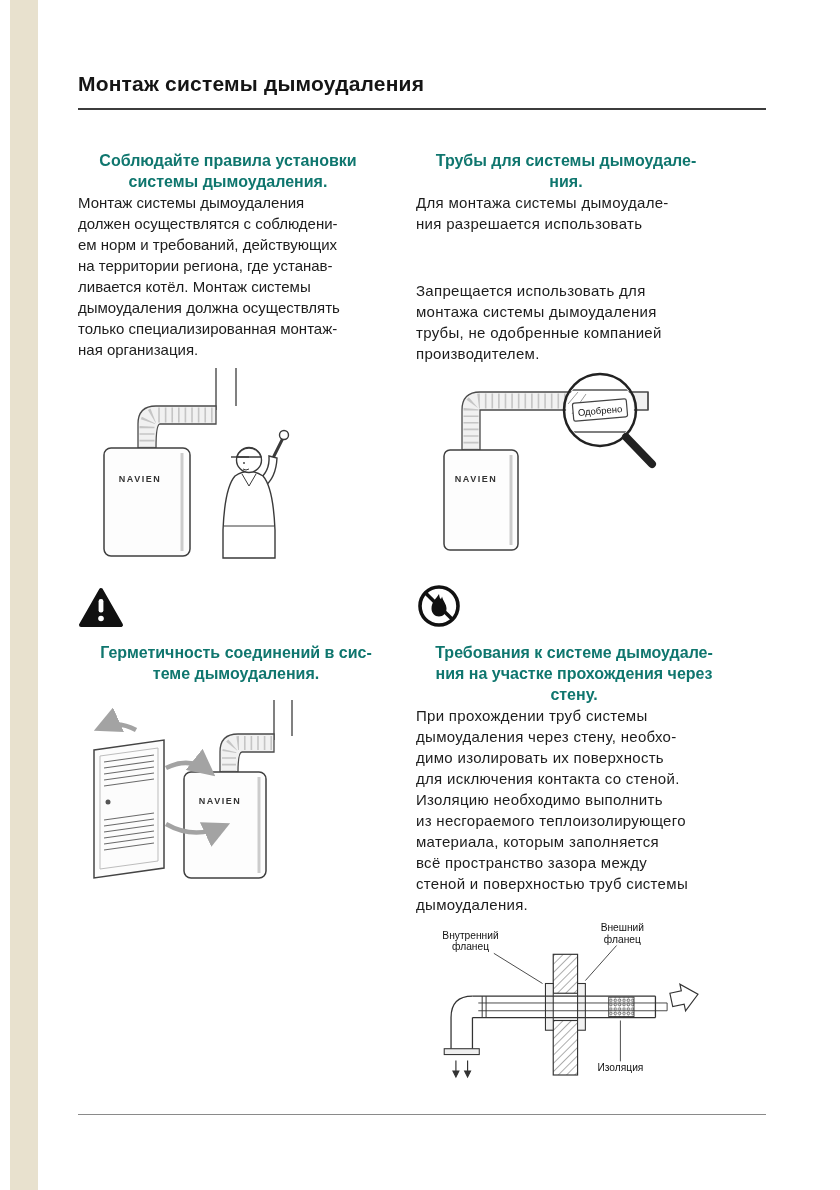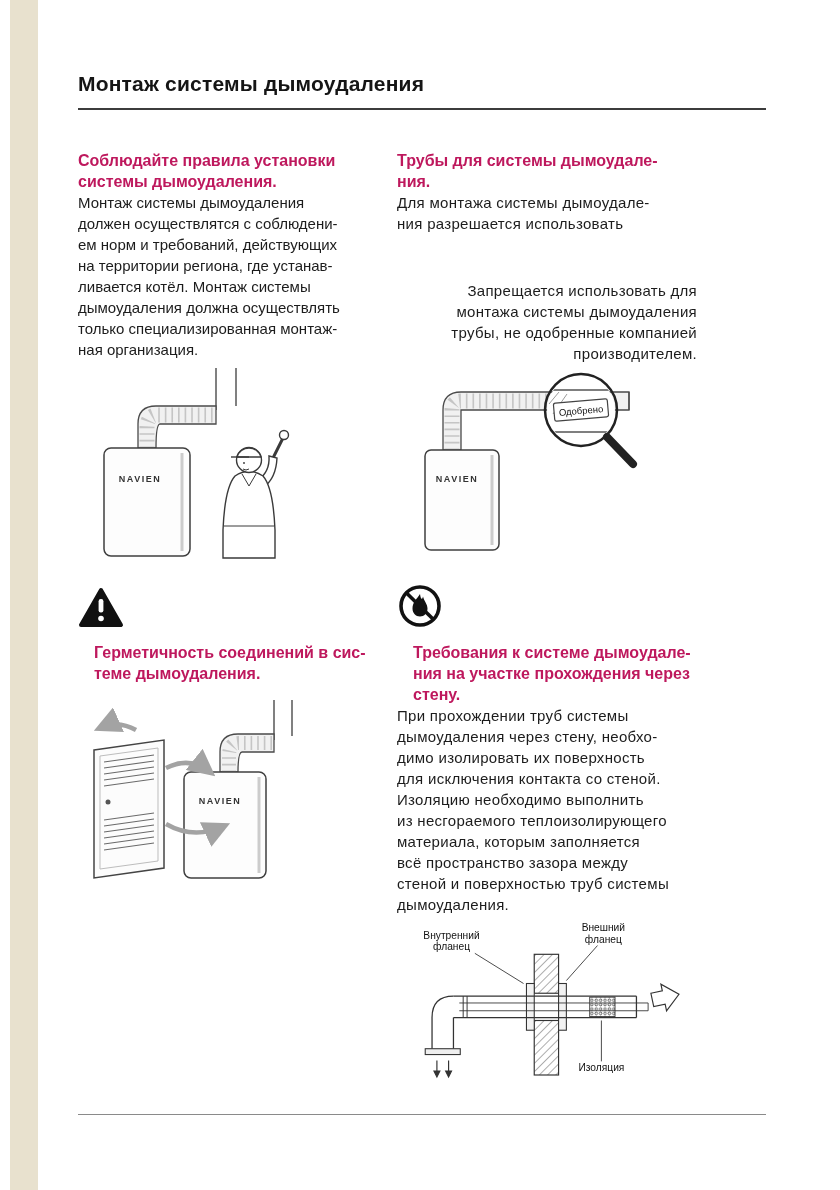--- a/index.html
+++ b/index.html
@@ -8,27 +8,27 @@
     position:relative; width:840px; height:1190px; background:#ffffff;
     font-family:"Liberation Sans", sans-serif; color:#1c1c1c; overflow:hidden;padding-left:48px;
   }
   .edge-strip { position:absolute; left:10px; top:0; width:28px; height:1190px; background:#e8e1ce; }
   .page-title { position:absolute; left:78px; top:72px; font-size:21px; font-weight:bold; letter-spacing:0.2px; color:#151515; }
   .title-rule { position:absolute; left:78px; top:108px; width:688px; height:2px; background:#3c3c3c; }
   .bottom-rule { position:absolute; left:78px; top:1114px; width:688px; height:1px; background:#8a8a8a; }
 
   .col { position:absolute; top:140px; }
   .col-left  { left:78px;  width:300px; }
-  .col-right { left:397px; width:300px; }
-
-  .sec-heading { font-size:16px; font-weight:bold; line-height:21px; white-space:pre-line; margin:10px 0 0 0; color:#be185d; }
+  .col-right { left:416px; width:300px; }
+
+  .sec-heading { font-size:16px; font-weight:bold; line-height:21px; white-space:pre-line; margin:10px 0 0 0; color:#0f766e;text-align:center; }
   .sec-heading.mt { margin-top:9px;margin-left:16px; }
   .body { font-size:15px; line-height:21px; white-space:pre-line; margin-top:0; }
   .col-right .body { letter-spacing:0.3px; }
-  .gap-lg { margin-top:46px;text-align:right; }
+  .gap-lg { margin-top:46px; }
 
   .illu-wrap { margin-top:6px; }
   .illu-wrap.door { margin-top:14px; }
   .icon-row { margin-top:12px; }
   .icon-row.nofire { margin-top:14px; }
   .diagram-wrap { margin-top:2px;text-decoration:underline; }
   svg text { font-family:"Liberation Sans", sans-serif; }
 </style>
 </head>
 <body>

